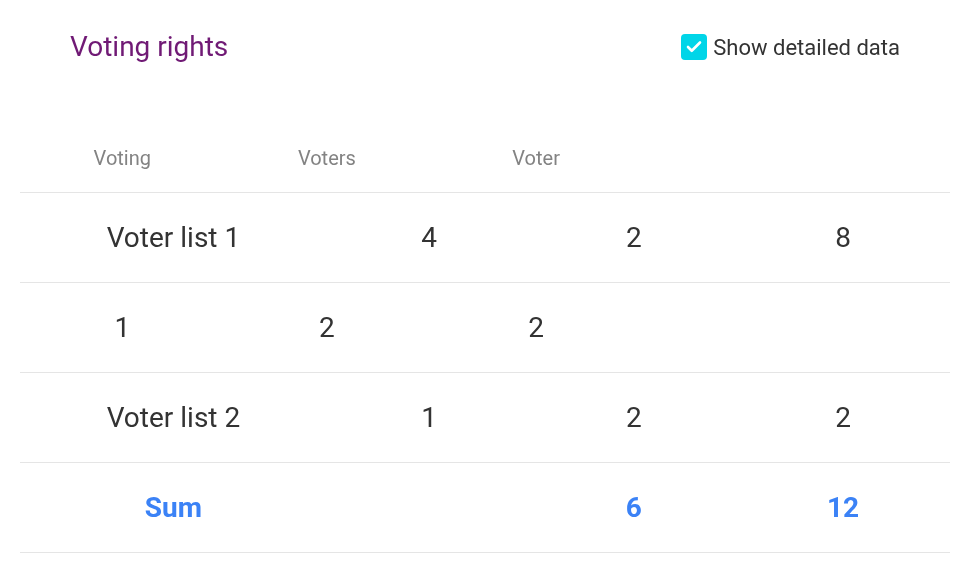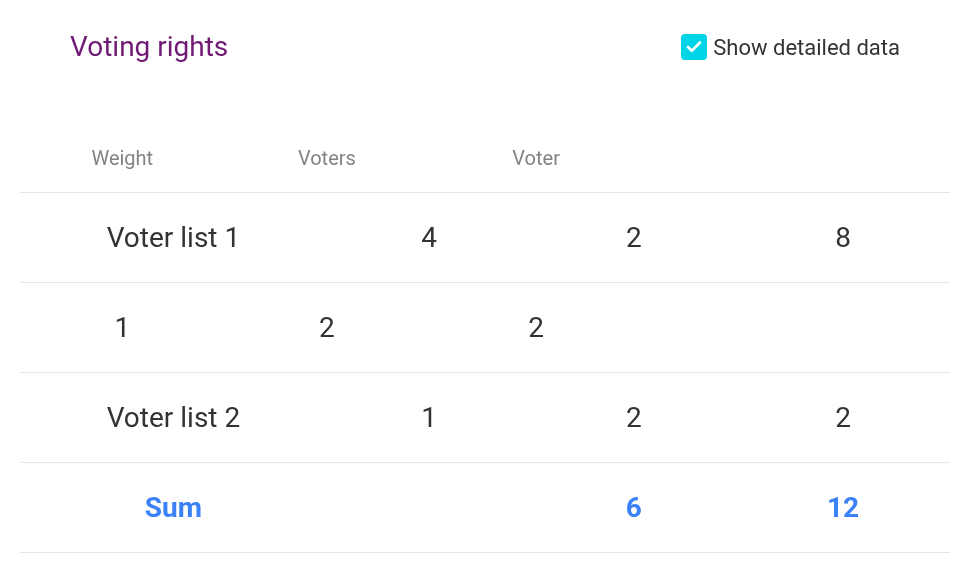--- a/index.html
+++ b/index.html
@@ -105,21 +105,21 @@
         <polyline points="4 12 9 17 20 6"></polyline>
       </svg>
     </span>
     <span class="checkbox-label">Show detailed data</span>
   </label>
 </div>
 
 <div class="table-container">
 
   <div class="row header-row">
-    <div class="cell col-weight">Weight</div>
+    <div class="cell col-weight">Voting</div>
     <div class="cell col-voters">Voters</div>
     <div class="cell col-votes">Voter</div>
   </div>
 
   <div class="row">
     <div class="cell col-voter-list">Voter list 1</div>
     <div class="cell col-weight">4</div>
     <div class="cell col-voters">2</div>
     <div class="cell col-votes">8</div>
   </div>

